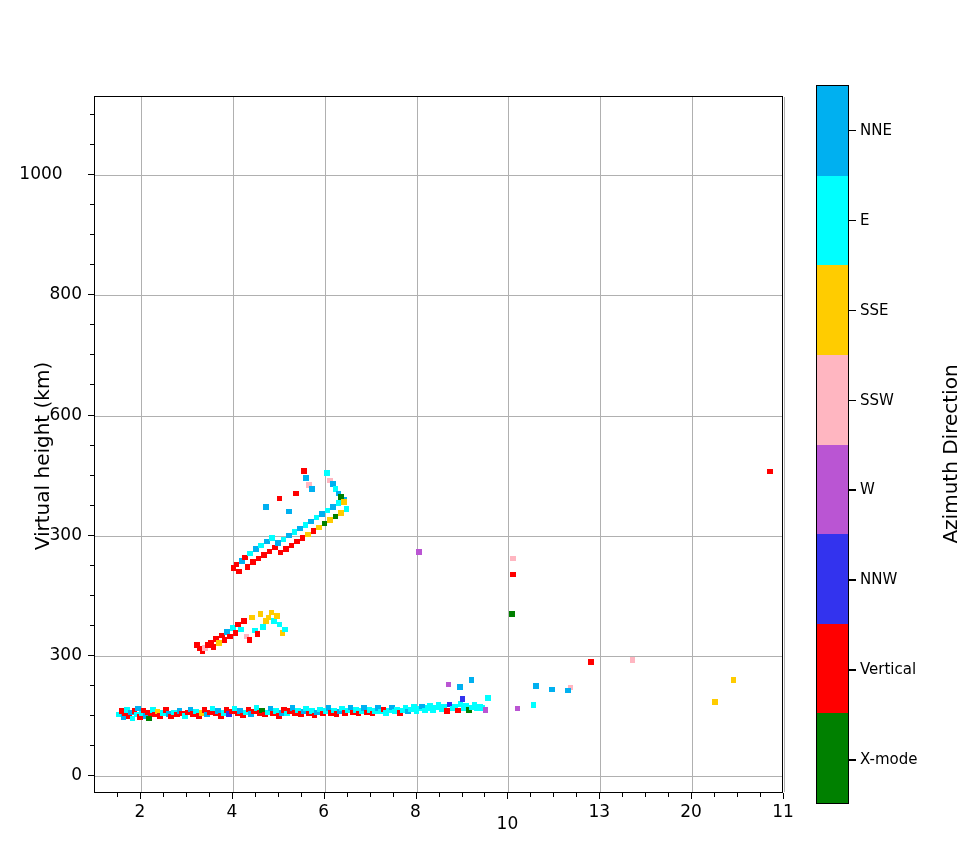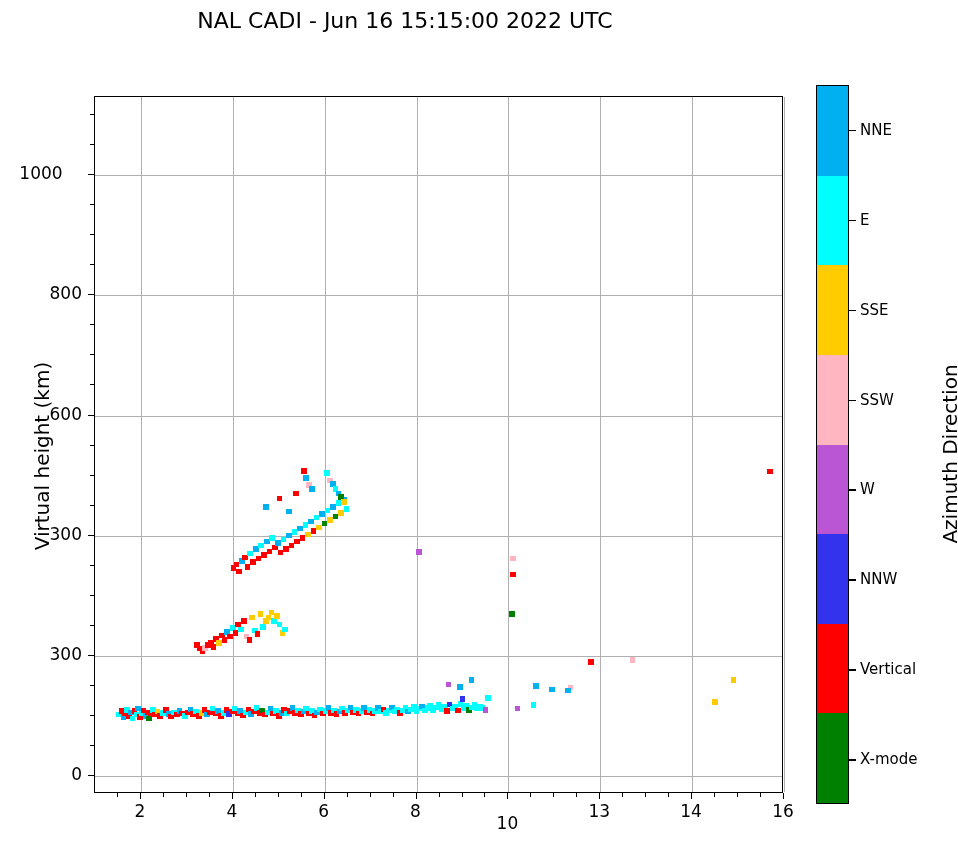--- a/index.html
+++ b/index.html
@@ -54,21 +54,20 @@
   .cb-label{position:absolute;left:860px;font-size:15px;color:#000;
             white-space:nowrap;margin-top:-9px;}
   #cb-title{position:absolute;left:790px;top:442px;width:320px;text-align:center;
             font-size:20px;color:#000;transform:rotate(-90deg);transform-origin:50% 50%;}
 </style>
 </head>
 <body>
 
 <div id="figure">
 
-  <div id="chart-title">NAL CADI - Jun 16 15:15:00 2022 UTC</div>
 
   <div id="plot-area">
     <div id="grid-layer">
         <div class="gridline-v" style="left: 45.9px;"></div>
         <div class="gridline-v" style="left: 137.8px;"></div>
         <div class="gridline-v" style="left: 229.7px;"></div>
         <div class="gridline-v" style="left: 321.5px;"></div>
         <div class="gridline-v" style="left: 413.4px;"></div>
         <div class="gridline-v" style="left: 505.3px;"></div>
         <div class="gridline-v" style="left: 597.1px;"></div>
@@ -341,23 +340,23 @@
       <div class="xticklabel" style="left: 231.8px;">4</div>
       <div class="xtick" style="left: 323.7px;"></div>
       <div class="xticklabel" style="left: 323.7px;">6</div>
       <div class="xtick" style="left: 415.5px;"></div>
       <div class="xticklabel" style="left: 415.5px;">8</div>
       <div class="xtick" style="left: 507.4px;"></div>
       <div class="xticklabel" style="left: 507.4px; margin-top: 12px;">10</div>
       <div class="xtick" style="left: 599.3px;"></div>
       <div class="xticklabel" style="left: 599.3px;">13</div>
       <div class="xtick" style="left: 691.1px;"></div>
-      <div class="xticklabel" style="left: 691.1px;">14</div>
+      <div class="xticklabel" style="left: 691.1px;">20</div>
       <div class="xtick" style="left: 783px;"></div>
-      <div class="xticklabel" style="left: 783px;">16</div>
+      <div class="xticklabel" style="left: 783px;">11</div>
       <div class="xtick minor" style="left: 117px;"></div>
       <div class="xtick minor" style="left: 162.9px;"></div>
       <div class="xtick minor" style="left: 185.9px;"></div>
       <div class="xtick minor" style="left: 208.8px;"></div>
       <div class="xtick minor" style="left: 254.8px;"></div>
       <div class="xtick minor" style="left: 277.7px;"></div>
       <div class="xtick minor" style="left: 300.7px;"></div>
       <div class="xtick minor" style="left: 346.6px;"></div>
       <div class="xtick minor" style="left: 369.6px;"></div>
       <div class="xtick minor" style="left: 392.6px;"></div>

